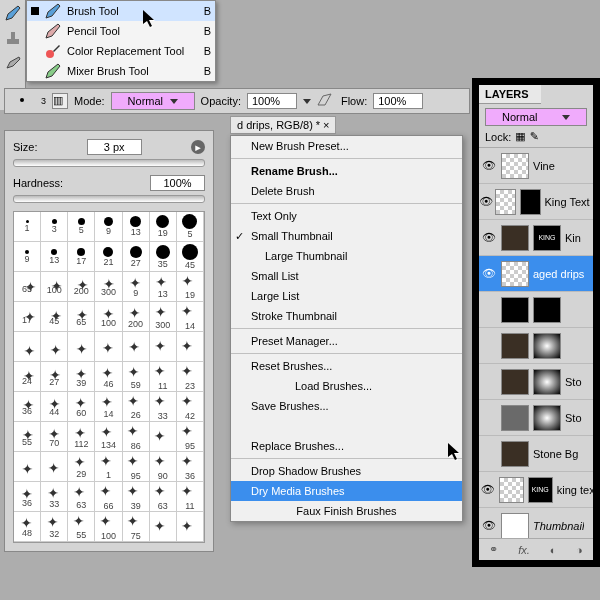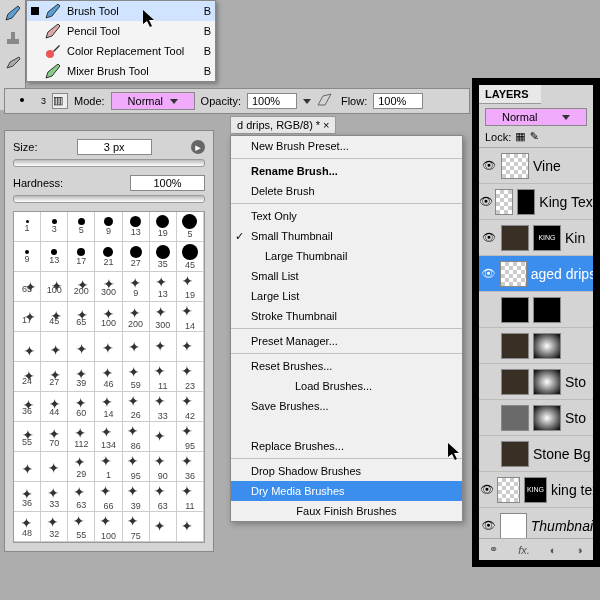--- a/index.html
+++ b/index.html
@@ -16,21 +16,21 @@
 .tool-key{width:14px;text-align:right;}
 .opt-bar{position:absolute;left:4px;top:88px;right:130px;height:26px;background:#d4d4d4;border:1px solid #888;display:flex;align-items:center;padding:0 6px;gap:6px;}
 .opt-brush-ico{width:24px;height:24px;}
 .opt-field{background:#fff;border:1px solid #888;padding:1px 4px;width:50px;}
 .opt-drop{background:#f0abfc;border:1px solid #888;width:84px;height:18px;display:flex;align-items:center;padding:0 16px;justify-content:space-between;}
 .tri{width:0;height:0;border-left:4px solid transparent;border-right:4px solid transparent;border-top:5px solid #333;}
 .tab-row{position:absolute;left:230px;top:116px;display:flex;gap:0;}
 .tab{background:#e8e8e8;border:1px solid #999;padding:2px 6px;font-size:10px;}
 .brush-panel{position:absolute;left:4px;top:130px;width:210px;background:#d4d4d4;border:1px solid #888;padding:8px;}
 .bp-row{display:flex;justify-content:space-between;align-items:center;margin-bottom:4px;}
-.bp-input{background:#fff;border:1px solid #888;width:75px;text-align:center;padding:1px;}
+.bp-input{background:#fff;border:1px solid #888;width:55px;text-align:center;padding:1px;}
 .bp-slider{height:8px;background:linear-gradient(#bbb,#fff);border:1px solid #999;border-radius:3px;margin:2px 0 8px 0;}
 .bp-grid{margin-top:6px;background:#fff;border:1px solid #999;display:grid;grid-template-columns:repeat(7,1fr);}
 .bp-cell{border-right:1px solid #ccc;border-bottom:1px solid #ccc;height:30px;display:flex;flex-direction:column;align-items:center;justify-content:center;}
 .bp-dot{border-radius:50%;background:#000;}
 .bp-num{font-size:9px;color:#444;}
 .arrow-btn{width:14px;height:14px;border-radius:50%;background:#666;color:#fff;display:flex;align-items:center;justify-content:center;}
 .context-menu{position:absolute;left:230px;top:135px;width:233px;background:#f0f0f0;border:1px solid #888;box-shadow:2px 2px 6px rgba(0,0,0,0.3);}
 .cm-item{padding:4px 20px;}
 .cm-item.sel{background:#3b8eed;color:#fff;}
 .cm-sep{height:1px;background:#c0c0c0;margin:2px 0;}
@@ -42,21 +42,21 @@
 .layer-row{display:flex;align-items:center;height:36px;border-bottom:1px solid #bbb;}
 .layer-row.sel{background:#3b8eed;color:#fff;}
 .eye{width:20px;text-align:center;}
 .thumb{width:28px;height:26px;border:1px solid #888;margin:0 2px;background:#fff;}
 .thumb.check{background:repeating-conic-gradient(#ccc 0 25%,#fff 0 50%) 0 0/8px 8px;}
 .thumb.dark{background:#3a2f24;}
 .thumb.rad{background:radial-gradient(#fff,#000);}
 .thumb.chk2{background:repeating-conic-gradient(#ccc 0 25%,#fff 0 50%) 0 0/8px 8px;}
 .thumb.mask{background:#000;}
 .thumb.noise{background:#6a6a6a;}
-.lname{font-size:14px;padding-left:2px;white-space:nowrap;overflow:hidden;text-align:center;}
+.lname{font-size:11px;padding-left:2px;white-space:nowrap;overflow:hidden;text-align:center;}
 .layer-foot{height:22px;border-top:1px solid #aaa;display:flex;align-items:center;justify-content:space-around;color:#555;font-size:12px;}
 .cursor{position:absolute;width:14px;height:18px;pointer-events:none;}
 .cursor svg{filter:drop-shadow(1px 1px 0 #fff);}
 .pc{position:absolute;}
 </style>
 </head>
 <body>
 
 <div class="toolbar">
   <div class="tool-icon">

